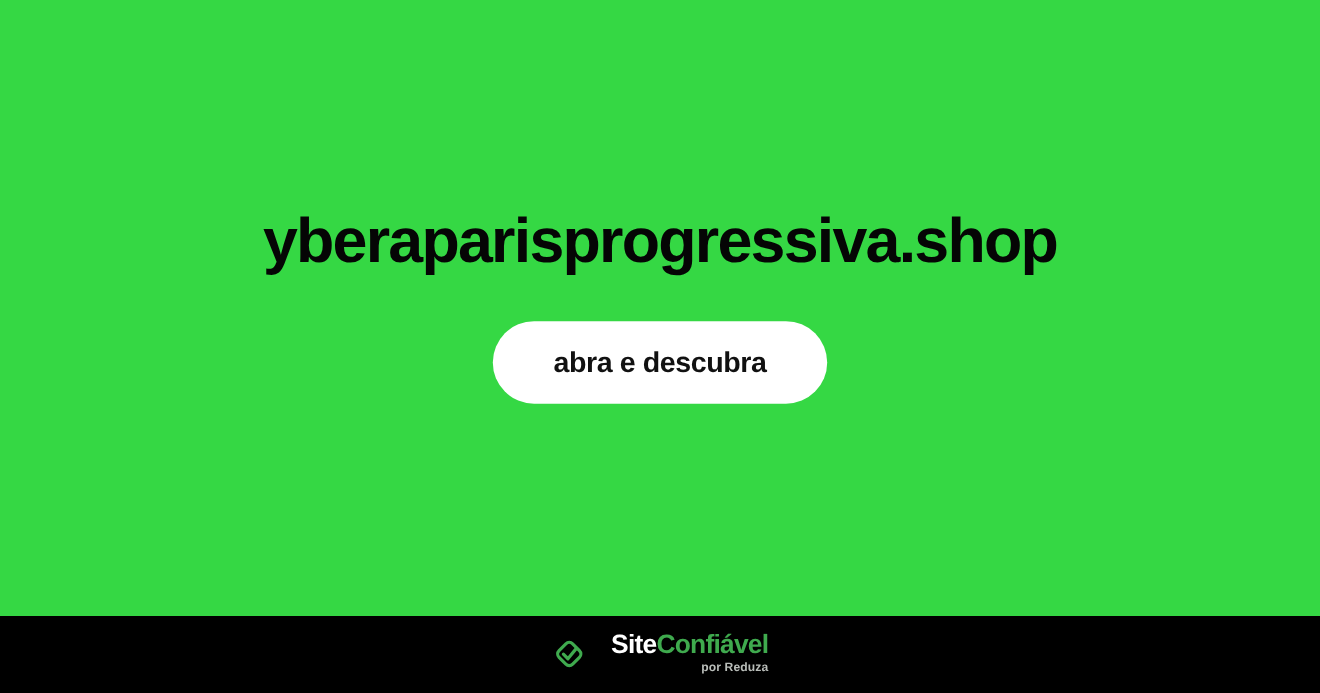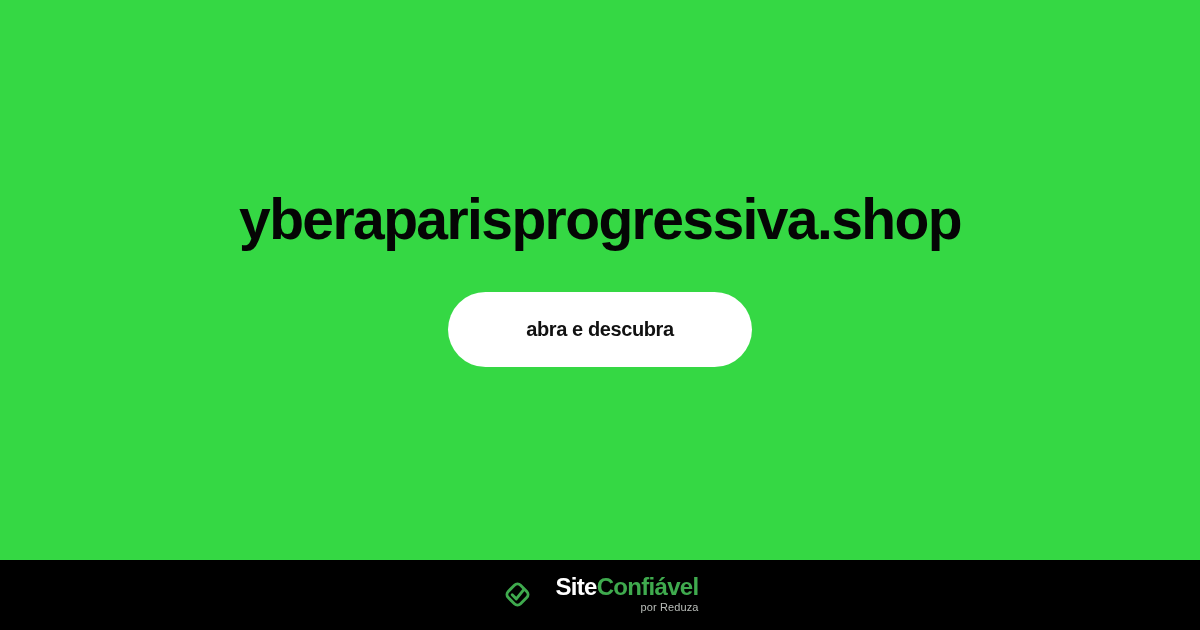--- a/index.html
+++ b/index.html
@@ -66,21 +66,21 @@
     min-width: 304px;
     height: 75px;
     padding: 0 44px;
     box-sizing: border-box;
     background: #ffffff;
     color: #111111;
     border: none;
     border-radius: 999px;
     font-family: "Liberation Sans", sans-serif;
     font-weight: bold;
-    font-size: 20px;
+    font-size: 26px;
     letter-spacing: -0.4px;
     cursor: pointer;
   }
 
   
   .footer {
     width: 1200px;
     height: 70px;
     background: #000000;
     display: flex;
@@ -120,21 +120,21 @@
     color: #ffffff;
   }
   .brand-name .confiavel {
     color: #3faa4e;
   }
 
   .brand-sub {
     margin-top: 3px;
     font-family: "Liberation Sans", sans-serif;
     font-size: 11px;
-    font-weight: normal;
+    font-weight: bold;
     color: #b9bdb9;
     letter-spacing: 0.1px;
     white-space: nowrap;
   }
 </style>
 </head>
 <body>
 
 <div class="card">
 

